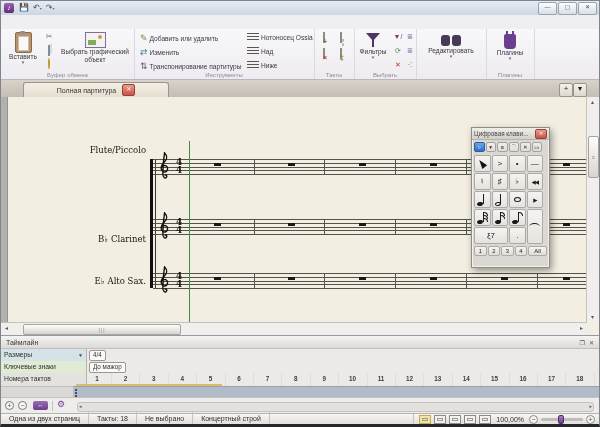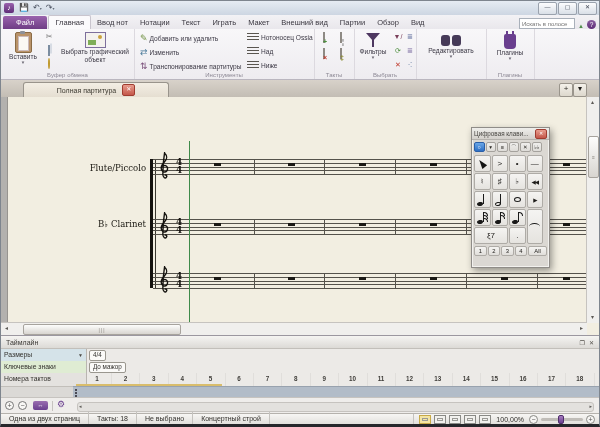--- a/index.html
+++ b/index.html
@@ -175,38 +175,20 @@
     <span class="qatbtn">💾</span>
     <span class="qatbtn">↶<span class="qatdd">▾</span></span>
     <span class="qatbtn">↷<span class="qatdd">▾</span></span>
     <div id="winbtns">
       <div class="winbtn">—</div>
       <div class="winbtn">▢</div>
       <div class="winbtn">✕</div>
     </div>
   </div>
 
-  <div id="tabrow">
-    <div class="rtab file">Файл</div>
-    <div id="rtabs" style="display:flex;align-items:flex-end;">
-        <div class="rtab active">Главная</div>
-        <div class="rtab">Ввод нот</div>
-        <div class="rtab">Нотации</div>
-        <div class="rtab">Текст</div>
-        <div class="rtab">Играть</div>
-        <div class="rtab">Макет</div>
-        <div class="rtab">Внешний вид</div>
-        <div class="rtab">Партии</div>
-        <div class="rtab">Обзор</div>
-        <div class="rtab">Вид</div>
-      </div>
-    <input id="searchbox" placeholder="Искать в полосе" style="">
-    <span id="greenarrow">▲</span>
-    <div id="helpicon">?</div>
-  </div>
 
   <div id="ribbon">
 
     <div class="rgroup" style="left:0;width:133px;">
       <div class="bigbtn" style="left:5px;top:3px;width:34px;">
         <span class="ic-clip"></span>
         <span>Вставить</span>
         <span class="dd">▼</span>
       </div>
       <div class="sic" style="left:42px;top:2px;color:#7a7a7a;">✂</div>
@@ -294,21 +276,21 @@
       <span id="doctab-close">✕</span>
     </div>
     <div class="tabbarbtn" style="right:26px;">+</div>
     <div class="tabbarbtn" style="right:12px;color:#1d1b18;">▾</div>
   </div>
 
   <div id="score">
     <div id="score-content">
         <div id="bracket" style="left: 149px; top: 62px; height: 129px;"></div>
         <div id="sysline" style="left: 154px; top: 62px; height: 129px;"></div>
-        <div class="instr" style="top: 66px;">Flute/Piccolo</div>
+        <div class="instr" style="top: 48px;">Flute/Piccolo</div>
         <div class="sline" style="left: 152px; width: 434px; top: 62px;"></div>
         <div class="sline" style="left: 152px; width: 434px; top: 65.75px;"></div>
         <div class="sline" style="left: 152px; width: 434px; top: 69.5px;"></div>
         <div class="sline" style="left: 152px; width: 434px; top: 73.25px;"></div>
         <div class="sline" style="left: 152px; width: 434px; top: 77px;"></div>
         <div class="sbar" style="left: 253px; top: 62px; height: 15.5px;"></div>
         <div class="sbar" style="left: 323px; top: 62px; height: 15.5px;"></div>
         <div class="sbar" style="left: 394px; top: 62px; height: 15.5px;"></div>
         <div class="sbar" style="left: 465px; top: 62px; height: 15.5px;"></div>
         <div class="sbar" style="left: 536px; top: 62px; height: 15.5px;"></div>
@@ -319,21 +301,21 @@
         <div class="srest" style="left: 429px; top: 66px;"></div>
         <div class="srest" style="left: 500px; top: 66px;"></div>
         <div class="srest" style="left: 562px; top: 66px;"></div>
         <div style="position: absolute; left: 155px; top: 55px;">
           <svg class="clefsvg" width="16" height="30" viewBox="0 0 20 52">
             <path d="M12 3 C16 7 15 13 11 17 C6 22 4 27 6 31 C8 36 15 36 16 30 C17 25 12 22 9 24 M11 1 C9 13 8 26 8 38 C8 44 12 47 14 44 C16 42 14 39 12 40" fill="none" stroke="#14120e" stroke-width="2.4" stroke-linecap="round"></path>
           </svg>
         </div>
         <div class="ts" style="left: 175px; top: 61px;">4</div>
         <div class="ts" style="left: 175px; top: 68.5px;">4</div>
-        <div class="instr" style="top: 122px;">B♭ Clarinet</div>
+        <div class="instr" style="top: 137px;">B♭ Clarinet</div>
         <div class="sline" style="left: 152px; width: 434px; top: 122px;"></div>
         <div class="sline" style="left: 152px; width: 434px; top: 125.75px;"></div>
         <div class="sline" style="left: 152px; width: 434px; top: 129.5px;"></div>
         <div class="sline" style="left: 152px; width: 434px; top: 133.25px;"></div>
         <div class="sline" style="left: 152px; width: 434px; top: 137px;"></div>
         <div class="sbar" style="left: 253px; top: 122px; height: 15.5px;"></div>
         <div class="sbar" style="left: 323px; top: 122px; height: 15.5px;"></div>
         <div class="sbar" style="left: 394px; top: 122px; height: 15.5px;"></div>
         <div class="sbar" style="left: 465px; top: 122px; height: 15.5px;"></div>
         <div class="sbar" style="left: 536px; top: 122px; height: 15.5px;"></div>
@@ -344,20 +326,21 @@
         <div class="srest" style="left: 429px; top: 126px;"></div>
         <div class="srest" style="left: 500px; top: 126px;"></div>
         <div class="srest" style="left: 562px; top: 126px;"></div>
         <div style="position: absolute; left: 155px; top: 115px;">
           <svg class="clefsvg" width="16" height="30" viewBox="0 0 20 52">
             <path d="M12 3 C16 7 15 13 11 17 C6 22 4 27 6 31 C8 36 15 36 16 30 C17 25 12 22 9 24 M11 1 C9 13 8 26 8 38 C8 44 12 47 14 44 C16 42 14 39 12 40" fill="none" stroke="#14120e" stroke-width="2.4" stroke-linecap="round"></path>
           </svg>
         </div>
         <div class="ts" style="left: 175px; top: 121px;">4</div>
         <div class="ts" style="left: 175px; top: 128.5px;">4</div>
+        <div class="instr" style="top: 179px;">E♭ Alto Sax.</div>
         <div class="sline" style="left: 152px; width: 434px; top: 176px;"></div>
         <div class="sline" style="left: 152px; width: 434px; top: 179.75px;"></div>
         <div class="sline" style="left: 152px; width: 434px; top: 183.5px;"></div>
         <div class="sline" style="left: 152px; width: 434px; top: 187.25px;"></div>
         <div class="sline" style="left: 152px; width: 434px; top: 191px;"></div>
         <div class="sbar" style="left: 253px; top: 176px; height: 15.5px;"></div>
         <div class="sbar" style="left: 323px; top: 176px; height: 15.5px;"></div>
         <div class="sbar" style="left: 394px; top: 176px; height: 15.5px;"></div>
         <div class="sbar" style="left: 465px; top: 176px; height: 15.5px;"></div>
         <div class="sbar" style="left: 536px; top: 176px; height: 15.5px;"></div>

